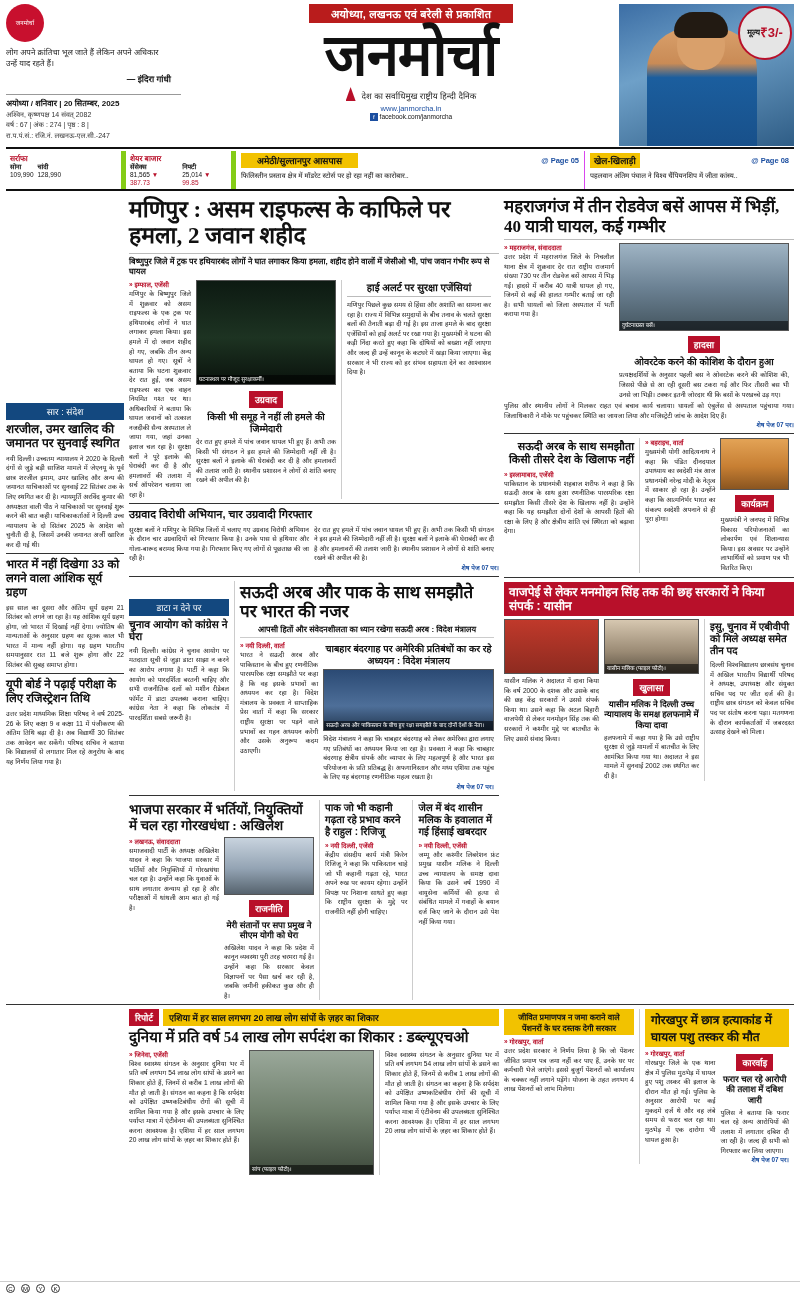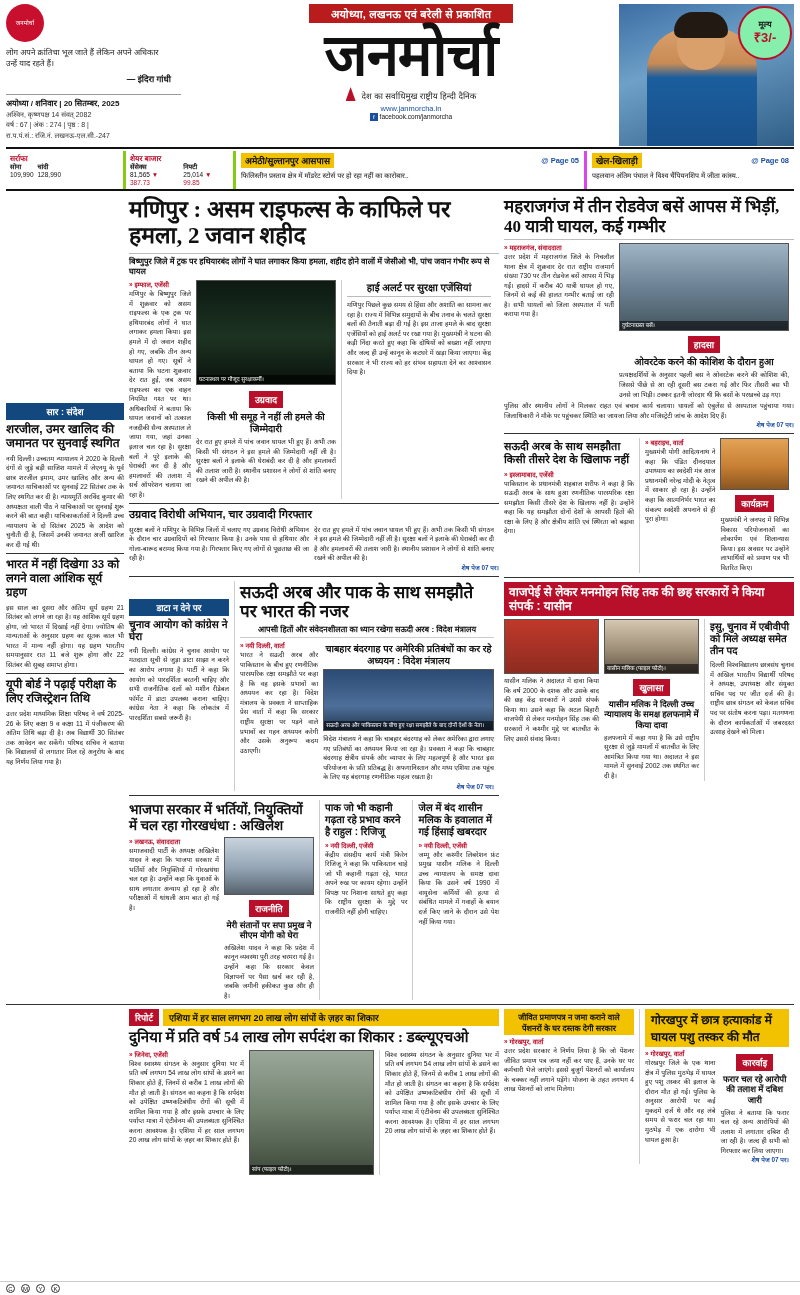--- a/index.html
+++ b/index.html
@@ -53,37 +53,37 @@
   .mh-photo .head {
     position:absolute; left:58px; top:14px; width:48px; height:52px;
     background:#d9a06b; border-radius:50% 50% 45% 45%;
   }
   .mh-photo .hair {
     position:absolute; left:55px; top:8px; width:54px; height:26px;
     background:#221a12; border-radius:27px 27px 10px 10px;
   }
   .price-badge {
     position:absolute; right:2px; top:2px; width:54px; height:54px; border-radius:50%;
-    background:#86efac; border:2px solid #b8102a; color:#111; font-size:8px; font-weight:bold;
-    display:flex; flex-direction:column; align-items:center; justify-content:center; line-height:1.2;
+    background:#e5e5e5; border:2px solid #b8102a; color:#111; font-size:8px; font-weight:bold;
+    display:flex; flex-direction:row; align-items:center; justify-content:center; line-height:1.2;
   }
   .price-badge .amt { font-size:13px; color:#b8102a; }
 
   
   .ticker { display:flex; height:40px; border-bottom:2px solid #111; margin-top:2px; }
-  .tk-cell { border-right:3px solid #84cc16; padding:2px 4px; }
+  .tk-cell { border-right:5px solid #84cc16; padding:2px 4px; }
   .tk-label { font-size:7.5px; font-weight:bold; color:#b8102a; }
   .tk-rates { display:flex; gap:4px; font-size:6.5px; }
   .tk-rate { line-height:1.2; }
   .tk-rate b { display:block; font-size:6.5px; }
   .tk-mid { flex:1; padding:2px 5px; }
-  .tk-mid-head { background:#f2c200; font-size:9px; font-weight:bold; padding:1px 4px; display:inline-block;}
+  .tk-mid-head { background:#f2c200; font-size:9px; font-weight:bold; padding:1px 16px; display:inline-block;}
   .tk-mid-text { font-size:7px; margin-top:3px; line-height:1.3; }
   .tk-page { font-size:7.5px; color:#1b4ea0; font-weight:bold; }
-  .tk-right { width:210px; padding:2px 5px; border-left:3px solid #d946ef;}
+  .tk-right { width:210px; padding:2px 5px; border-left:1px solid #d946ef;}
   .tk-right-head { background:#f2c200; font-size:9px; font-weight:bold; padding:1px 4px; display:inline-block;}
   .tk-right-text { font-size:7px; margin-top:3px; line-height:1.3;}
 
   
   .grid { display:flex; gap:5px; margin-top:4px; }
   .col { }
   .c-left { width:118px; }
   .c-mid  { width:370px; }
   .c-right{ width:290px; }
 
@@ -112,21 +112,21 @@
 
   .redbar {
     background:#b8102a; color:#fff; font-size:9px; font-weight:bold;
     padding:2px 6px; display:inline-block;
   }
   .yellowbar {
     background:#f2c200; color:#111; font-size:9px; font-weight:bold;
     padding:2px 6px; display:inline-block;
   }
   .bluebar {
-    background:#13487f; color:#fff; font-size:9px; font-weight:bold;
+    background:#13487f; color:#fff; font-size:9px; font-weight:normal;
     padding:2px 6px; display:inline-block;margin-top:18px;
   }
   .kicker-center { text-align:center; margin:3px 0; }
 
   .photo {
     background:#8a8f94; position:relative; overflow:hidden; border:1px solid #555;
   }
   .photo .cap {
     position:absolute; left:0; right:0; bottom:0; background:rgba(0,0,0,.55);
     color:#fff; font-size:5.6px; padding:1px 2px; line-height:1.25;
@@ -358,21 +358,21 @@
           <div class="headline-s" style="font-size:9.5px;text-align:center">ओवरटेक करने की कोशिश के दौरान हुआ</div>
           <div class="body">प्रत्यक्षदर्शियों के अनुसार पहली बस ने ओवरटेक करने की कोशिश की, जिससे पीछे से आ रही दूसरी बस टकरा गई और फिर तीसरी बस भी उनसे जा भिड़ी। टक्कर इतनी जोरदार थी कि बसों के परखच्चे उड़ गए।</div>
         </div>
       </div>
       <div class="body" style="margin-top:2px">पुलिस और स्थानीय लोगों ने मिलकर राहत एवं बचाव कार्य चलाया। घायलों को एंबुलेंस से अस्पताल पहुंचाया गया। जिलाधिकारी ने मौके पर पहुंचकर स्थिति का जायजा लिया और मजिस्ट्रेटी जांच के आदेश दिए हैं।</div>
       <div class="tagline">शेष पेज 07 पर।</div>
       <hr class="rule">
 
       <div class="two">
         <div style="width:130px">
-          <div class="headline-s" style="font-size:11px;text-align:left">सऊदी अरब के साथ समझौता किसी तीसरे देश के खिलाफ नहीं</div>
+          <div class="headline-s" style="font-size:11px;text-align:right">सऊदी अरब के साथ समझौता किसी तीसरे देश के खिलाफ नहीं</div>
           <div class="byline">» इस्लामाबाद, एजेंसी</div>
           <div class="body">पाकिस्तान के प्रधानमंत्री शहबाज शरीफ ने कहा है कि सऊदी अरब के साथ हुआ रणनीतिक पारस्परिक रक्षा समझौता किसी तीसरे देश के खिलाफ नहीं है। उन्होंने कहा कि यह समझौता दोनों देशों के आपसी हितों की रक्षा के लिए है और क्षेत्रीय शांति एवं स्थिरता को बढ़ावा देगा।</div>
         </div>
         <div style="width:150px" class="sep-v">
           <div class="two">
             <div style="width:72px">
               <div class="byline">» बहराइच, वार्ता</div>
               <div class="body">मुख्यमंत्री योगी आदित्यनाथ ने कहा कि पंडित दीनदयाल उपाध्याय का स्वदेशी मंत्र आज प्रधानमंत्री नरेन्द्र मोदी के नेतृत्व में साकार हो रहा है। उन्होंने कहा कि आत्मनिर्भर भारत का संकल्प स्वदेशी अपनाने से ही पूरा होगा।</div>
             </div>
             <div style="width:70px">

